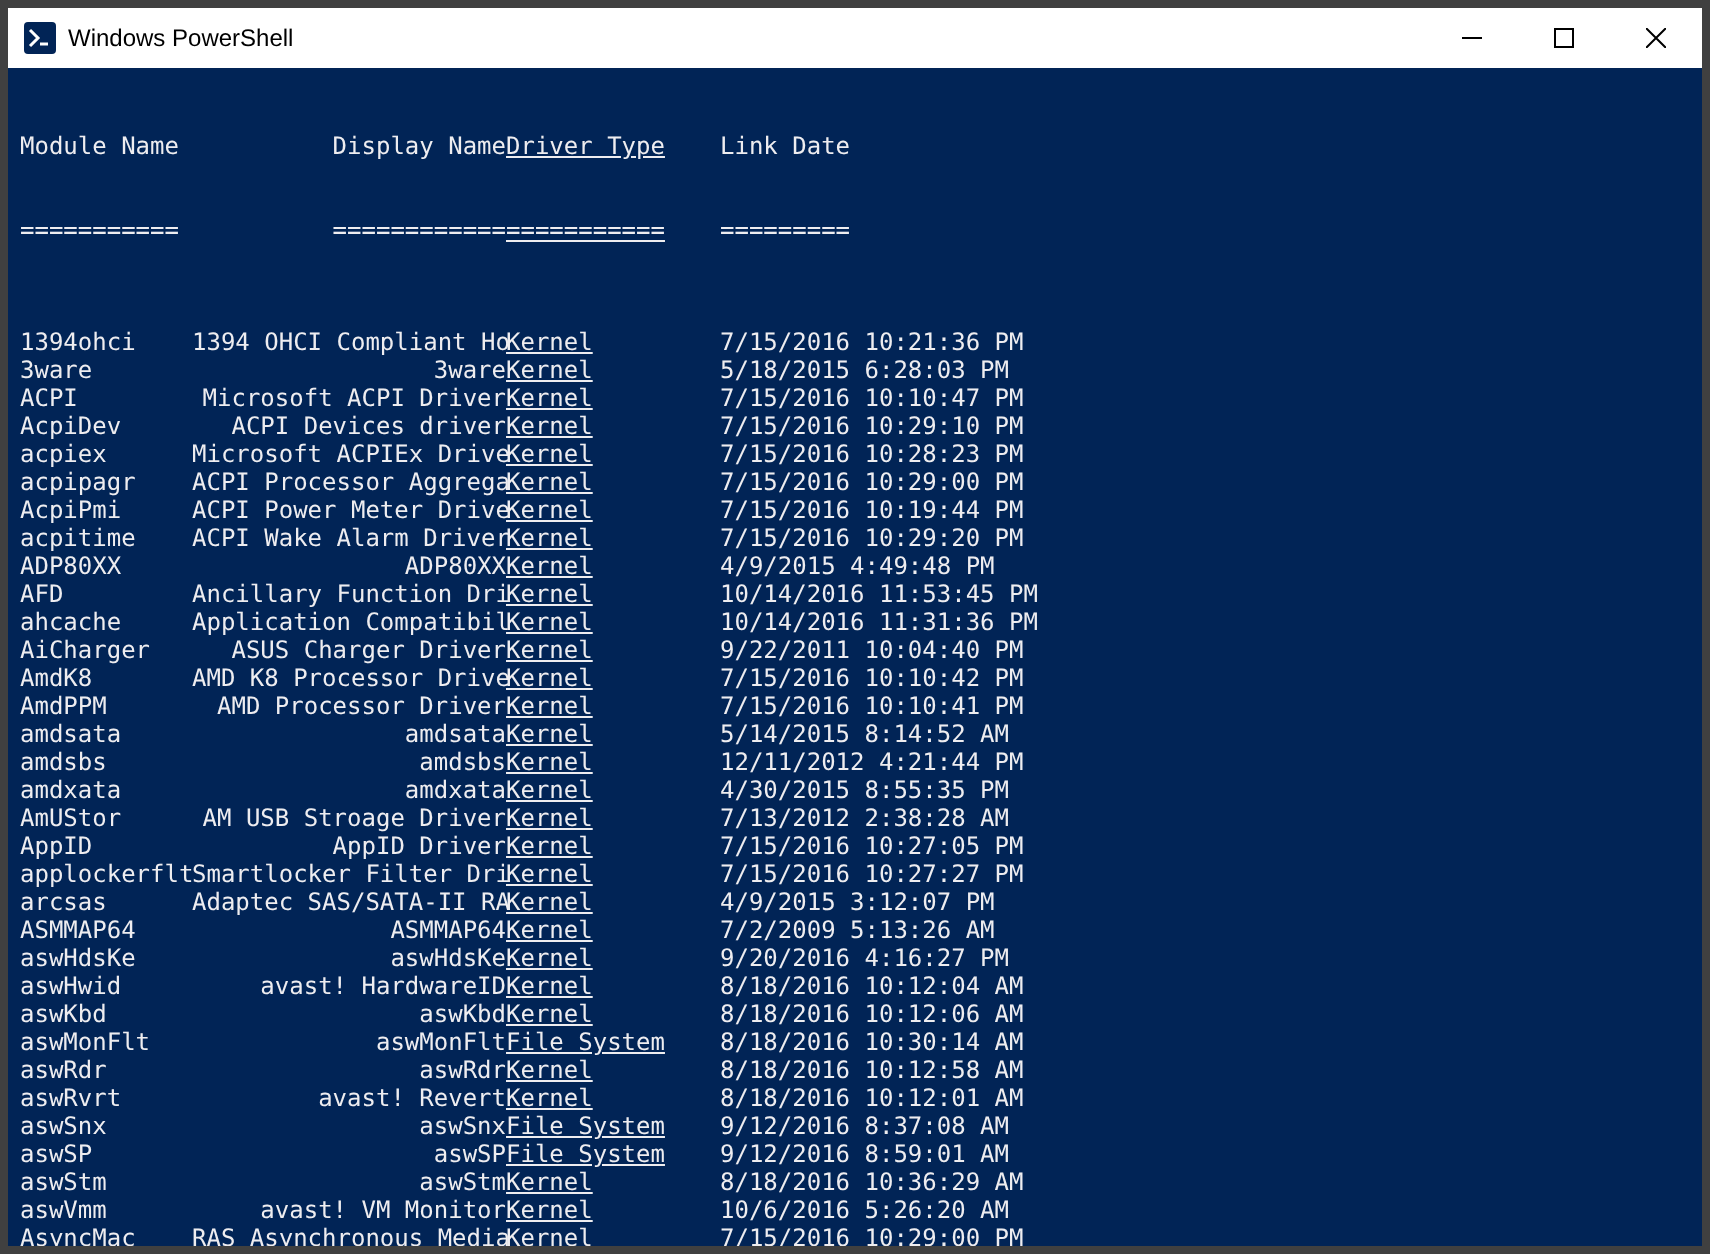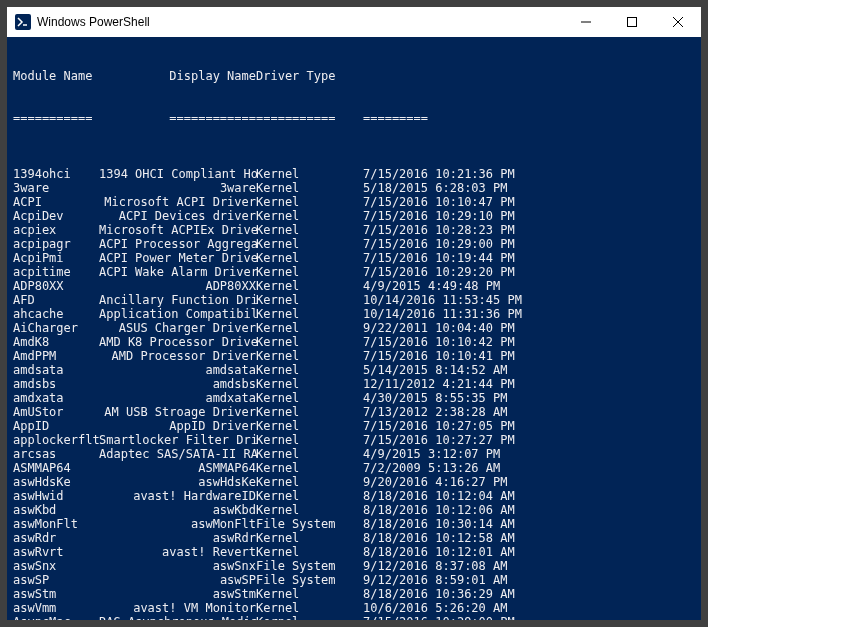--- a/index.html
+++ b/index.html
@@ -5,26 +5,26 @@
   * { box-sizing: border-box; }
   html, body { margin: 0; padding: 0; }
   body {
     width: 855px;
     height: 627px;
     background: #ffffff;
     font-family: "Segoe UI", Arial, sans-serif;
     overflow: hidden;
   }
   .window {
-    width: 708px;
+    width: 855px;
     height: 627px;
     background: #ffffff;
     display: flex;
     flex-direction: column;
-    border: 7px solid #404040;
+    border: 4px solid #404040;
   }
   .titlebar {
     height: 30px;
     background: #ffffff;
     display: flex;
     align-items: center;
     flex-shrink: 0;
   }
   .titlebar .icon {
     width: 16px;
@@ -58,21 +58,21 @@
     line-height: 14px;
     padding: 4px 6px 0 6px;
     white-space: pre;
     overflow: hidden;
   }
   .hdr-row, .sep-row, .data-row, .more-row {
     display: flex;
   }
   .c-mod  { width: 86px;  flex-shrink: 0; }
   .c-disp { width: 157px; flex-shrink: 0; text-align: right; }
-  .c-type { width: 107px;  flex-shrink: 0; }
+  .c-type { width: 107px;  flex-shrink: 0; text-decoration: underline; }
   .c-date { flex: 1; }
   .hdr-row { margin-bottom: 0; }
   .sep-row { margin-bottom: 0; }
 </style>
 </head>
 <body>
 
 <div class="window">
   <div class="titlebar">
     <span class="icon">
@@ -98,20 +98,21 @@
           <path d="M0 0 L10 10 M10 0 L0 10" stroke="#000" stroke-width="1"></path>
         </svg>
     </div>
   </div>
 
   <div class="console" id="console">
     <div class="hdr-row">
       <span class="c-mod">Module Name</span>
       <span class="c-disp">Display Name</span>
       <span class="c-type">Driver Type</span>
+      <span class="c-date">Link Date</span>
     </div>
     <div class="sep-row">
       <span class="c-mod">===========</span>
       <span class="c-disp">============</span>
       <span class="c-type">===========</span>
       <span class="c-date">=========</span>
     </div>
     
   <div class="data-row"><span class="c-mod">1394ohci</span><span class="c-disp">1394 OHCI Compliant Ho</span><span class="c-type">Kernel</span><span class="c-date">7/15/2016 10:21:36 PM</span></div><div class="data-row"><span class="c-mod">3ware</span><span class="c-disp">3ware</span><span class="c-type">Kernel</span><span class="c-date">5/18/2015 6:28:03 PM</span></div><div class="data-row"><span class="c-mod">ACPI</span><span class="c-disp">Microsoft ACPI Driver</span><span class="c-type">Kernel</span><span class="c-date">7/15/2016 10:10:47 PM</span></div><div class="data-row"><span class="c-mod">AcpiDev</span><span class="c-disp">ACPI Devices driver</span><span class="c-type">Kernel</span><span class="c-date">7/15/2016 10:29:10 PM</span></div><div class="data-row"><span class="c-mod">acpiex</span><span class="c-disp">Microsoft ACPIEx Drive</span><span class="c-type">Kernel</span><span class="c-date">7/15/2016 10:28:23 PM</span></div><div class="data-row"><span class="c-mod">acpipagr</span><span class="c-disp">ACPI Processor Aggrega</span><span class="c-type">Kernel</span><span class="c-date">7/15/2016 10:29:00 PM</span></div><div class="data-row"><span class="c-mod">AcpiPmi</span><span class="c-disp">ACPI Power Meter Drive</span><span class="c-type">Kernel</span><span class="c-date">7/15/2016 10:19:44 PM</span></div><div class="data-row"><span class="c-mod">acpitime</span><span class="c-disp">ACPI Wake Alarm Driver</span><span class="c-type">Kernel</span><span class="c-date">7/15/2016 10:29:20 PM</span></div><div class="data-row"><span class="c-mod">ADP80XX</span><span class="c-disp">ADP80XX</span><span class="c-type">Kernel</span><span class="c-date">4/9/2015 4:49:48 PM</span></div><div class="data-row"><span class="c-mod">AFD</span><span class="c-disp">Ancillary Function Dri</span><span class="c-type">Kernel</span><span class="c-date">10/14/2016 11:53:45 PM</span></div><div class="data-row"><span class="c-mod">ahcache</span><span class="c-disp">Application Compatibil</span><span class="c-type">Kernel</span><span class="c-date">10/14/2016 11:31:36 PM</span></div><div class="data-row"><span class="c-mod">AiCharger</span><span class="c-disp">ASUS Charger Driver</span><span class="c-type">Kernel</span><span class="c-date">9/22/2011 10:04:40 PM</span></div><div class="data-row"><span class="c-mod">AmdK8</span><span class="c-disp">AMD K8 Processor Drive</span><span class="c-type">Kernel</span><span class="c-date">7/15/2016 10:10:42 PM</span></div><div class="data-row"><span class="c-mod">AmdPPM</span><span class="c-disp">AMD Processor Driver</span><span class="c-type">Kernel</span><span class="c-date">7/15/2016 10:10:41 PM</span></div><div class="data-row"><span class="c-mod">amdsata</span><span class="c-disp">amdsata</span><span class="c-type">Kernel</span><span class="c-date">5/14/2015 8:14:52 AM</span></div><div class="data-row"><span class="c-mod">amdsbs</span><span class="c-disp">amdsbs</span><span class="c-type">Kernel</span><span class="c-date">12/11/2012 4:21:44 PM</span></div><div class="data-row"><span class="c-mod">amdxata</span><span class="c-disp">amdxata</span><span class="c-type">Kernel</span><span class="c-date">4/30/2015 8:55:35 PM</span></div><div class="data-row"><span class="c-mod">AmUStor</span><span class="c-disp">AM USB Stroage Driver</span><span class="c-type">Kernel</span><span class="c-date">7/13/2012 2:38:28 AM</span></div><div class="data-row"><span class="c-mod">AppID</span><span class="c-disp">AppID Driver</span><span class="c-type">Kernel</span><span class="c-date">7/15/2016 10:27:05 PM</span></div><div class="data-row"><span class="c-mod">applockerflt</span><span class="c-disp">Smartlocker Filter Dri</span><span class="c-type">Kernel</span><span class="c-date">7/15/2016 10:27:27 PM</span></div><div class="data-row"><span class="c-mod">arcsas</span><span class="c-disp">Adaptec SAS/SATA-II RA</span><span class="c-type">Kernel</span><span class="c-date">4/9/2015 3:12:07 PM</span></div><div class="data-row"><span class="c-mod">ASMMAP64</span><span class="c-disp">ASMMAP64</span><span class="c-type">Kernel</span><span class="c-date">7/2/2009 5:13:26 AM</span></div><div class="data-row"><span class="c-mod">aswHdsKe</span><span class="c-disp">aswHdsKe</span><span class="c-type">Kernel</span><span class="c-date">9/20/2016 4:16:27 PM</span></div><div class="data-row"><span class="c-mod">aswHwid</span><span class="c-disp">avast! HardwareID</span><span class="c-type">Kernel</span><span class="c-date">8/18/2016 10:12:04 AM</span></div><div class="data-row"><span class="c-mod">aswKbd</span><span class="c-disp">aswKbd</span><span class="c-type">Kernel</span><span class="c-date">8/18/2016 10:12:06 AM</span></div><div class="data-row"><span class="c-mod">aswMonFlt</span><span class="c-disp">aswMonFlt</span><span class="c-type">File System</span><span class="c-date">8/18/2016 10:30:14 AM</span></div><div class="data-row"><span class="c-mod">aswRdr</span><span class="c-disp">aswRdr</span><span class="c-type">Kernel</span><span class="c-date">8/18/2016 10:12:58 AM</span></div><div class="data-row"><span class="c-mod">aswRvrt</span><span class="c-disp">avast! Revert</span><span class="c-type">Kernel</span><span class="c-date">8/18/2016 10:12:01 AM</span></div><div class="data-row"><span class="c-mod">aswSnx</span><span class="c-disp">aswSnx</span><span class="c-type">File System</span><span class="c-date">9/12/2016 8:37:08 AM</span></div><div class="data-row"><span class="c-mod">aswSP</span><span class="c-disp">aswSP</span><span class="c-type">File System</span><span class="c-date">9/12/2016 8:59:01 AM</span></div><div class="data-row"><span class="c-mod">aswStm</span><span class="c-disp">aswStm</span><span class="c-type">Kernel</span><span class="c-date">8/18/2016 10:36:29 AM</span></div><div class="data-row"><span class="c-mod">aswVmm</span><span class="c-disp">avast! VM Monitor</span><span class="c-type">Kernel</span><span class="c-date">10/6/2016 5:26:20 AM</span></div><div class="data-row"><span class="c-mod">AsyncMac</span><span class="c-disp">RAS Asynchronous Media</span><span class="c-type">Kernel</span><span class="c-date">7/15/2016 10:29:00 PM</span></div><div class="data-row"><span class="c-mod">atapi</span><span class="c-disp">IDE Channel</span><span class="c-type">Kernel</span><span class="c-date">7/15/2016 10:29:05 PM</span></div></div>
 </div>

